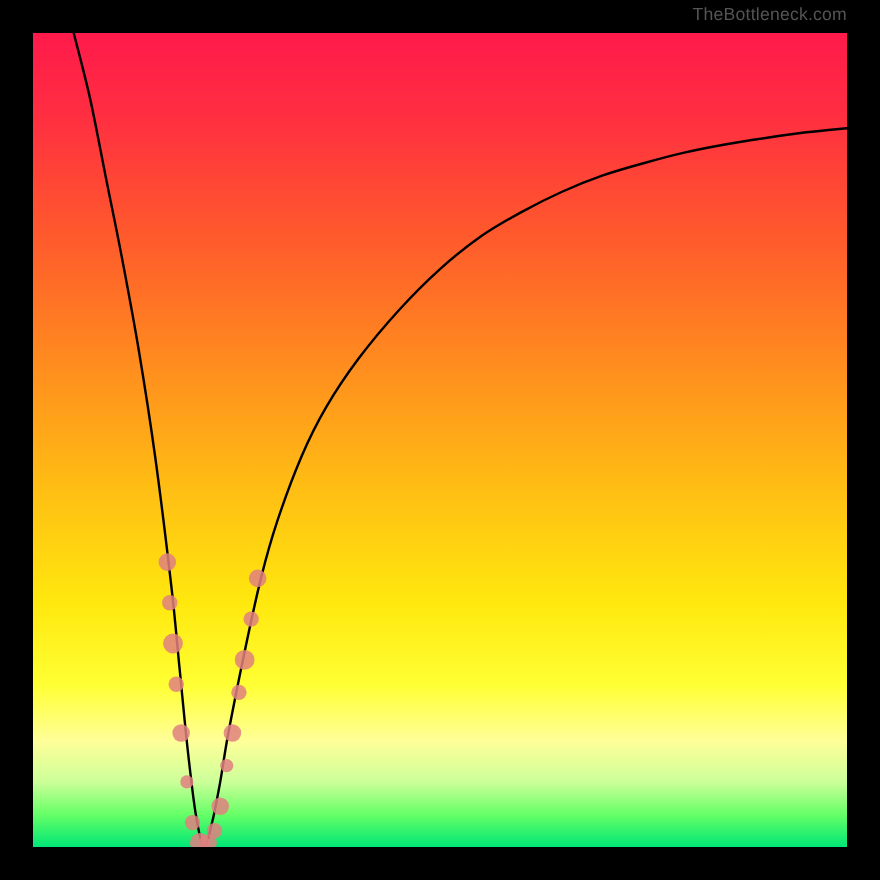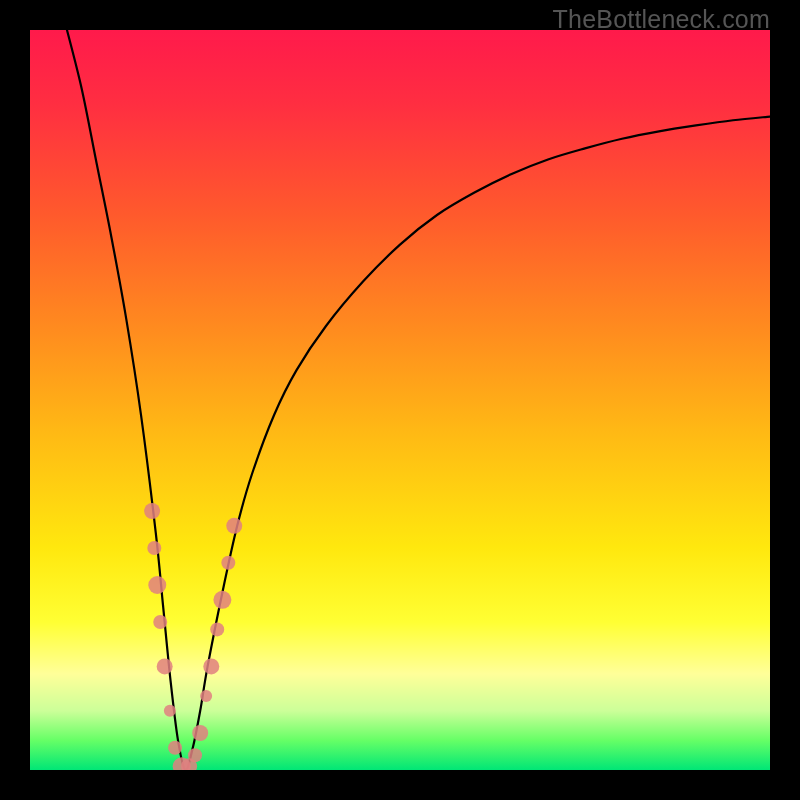--- a/index.html
+++ b/index.html
@@ -22,21 +22,21 @@
     left: 30px;
     top: 30px;
     width: 740px;
     height: 740px;
     overflow: hidden;
   }
   .watermark {
     position: absolute;
     right: 30px;
     top: 5px;
-    font-size: 25px;
+    font-size: 16px;
     font-weight: 500;
     color: #555;
     letter-spacing: 0.2px;
   }
 </style>
 </head>
 <body>
 
 <div class="outer">
   <div class="watermark">TheBottleneck.com</div>

